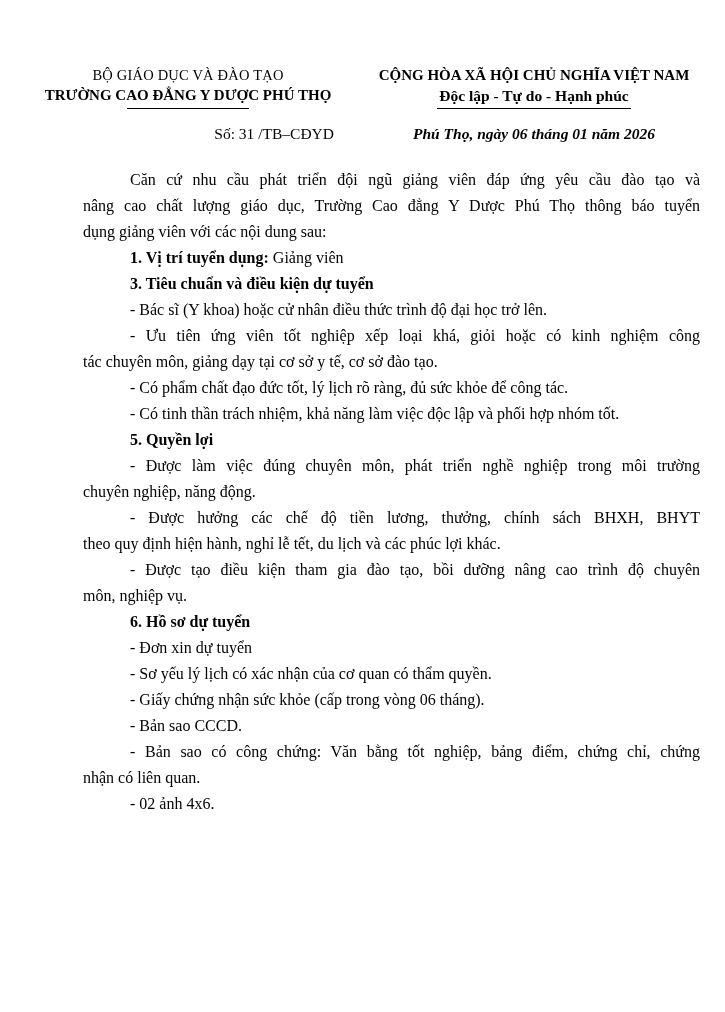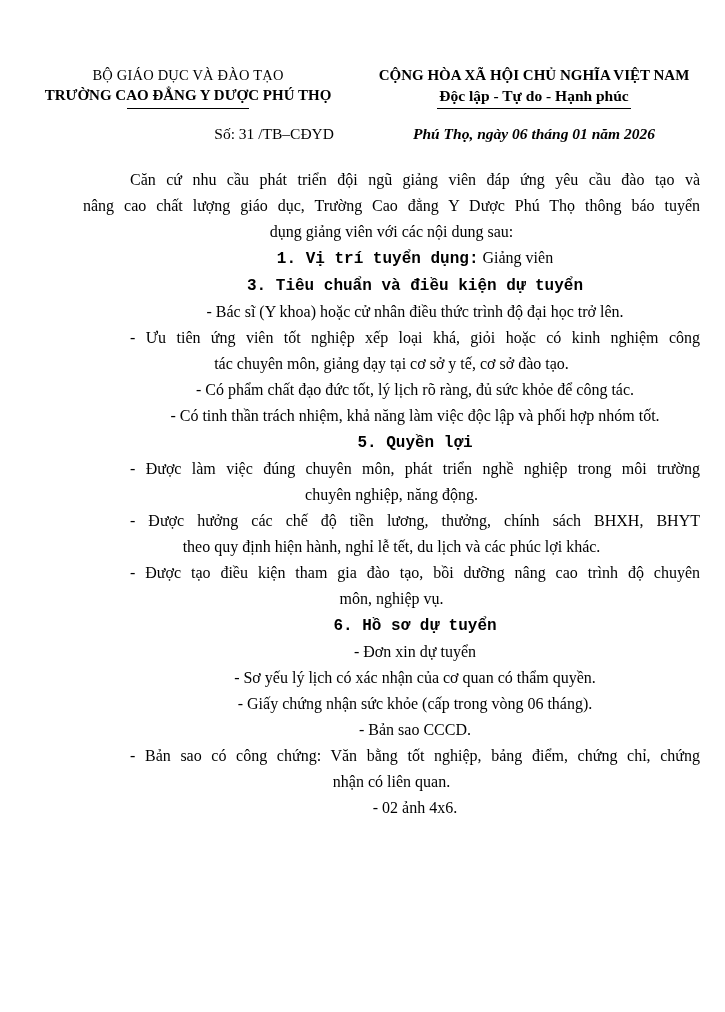--- a/index.html
+++ b/index.html
@@ -27,25 +27,25 @@
   .place-date   { font-size: 15.5px; font-weight: bold; font-style: italic; margin-top: 16px; }
 
   
   .title-block { text-align: center; margin-top: 36px; }
   .doc-title   { font-size: 22px; font-weight: bold; line-height: 28px; }
   .doc-subject { font-size: 17px; font-weight: bold; line-height: 24px; margin-top: 4px; }
   .subject-rule { width: 150px; border-bottom: 1.6px solid #000; margin: 2px auto 0; height: 0; }
 
   
   .doc-body { margin-top: 24px; padding: 0 25px 0 83px; font-size: 16px; }
-  .line { line-height: 26px; text-align: center; }
+  .line { line-height: 26px; text-align: left; }
   .line.fill { text-align: justify; text-align-last: justify; }
   .line.ind  { text-indent: 47px; }
   .seg { font-weight: normal; }
-  .seg.bold { font-weight: bold; font-family: Liberation Mono, monospace; }
+  .seg.bold { font-weight: bold; }
 </style>
 </head>
 <body>
 
 <div class="page">
 
   <div class="hdr">
     <div class="hdr-left">
       <div class="ministry">BỘ GIÁO DỤC VÀ ĐÀO TẠO</div>
       <div class="institution">TRƯỜNG CAO ĐẲNG Y DƯỢC PHÚ THỌ</div>

